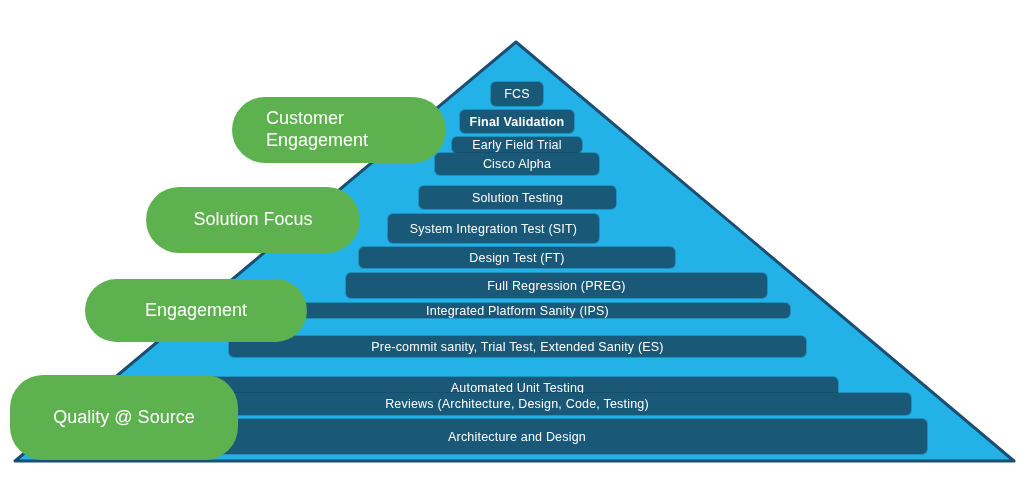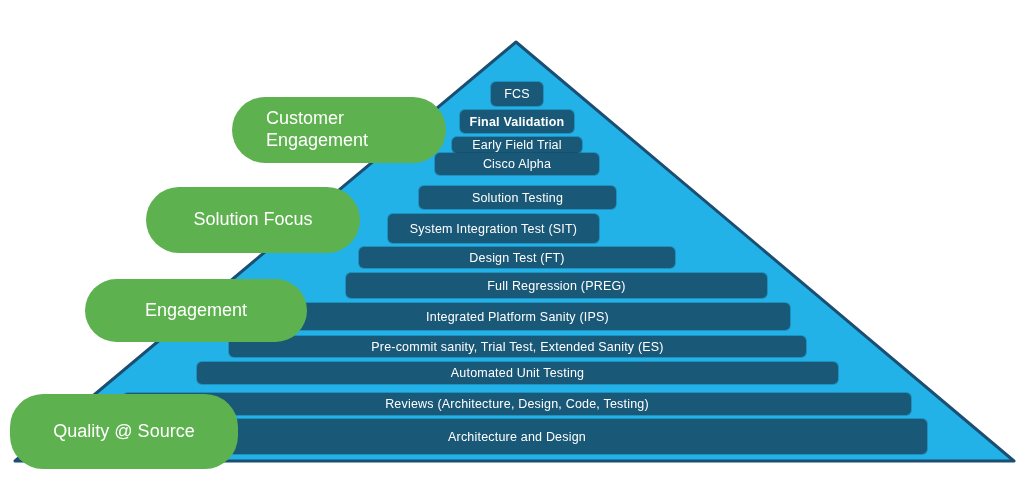--- a/index.html
+++ b/index.html
@@ -64,27 +64,27 @@
       </div>
       <div class="level" style="top: 214px; height: 29px; width: 211px; left: 388px;">
         <span>System Integration Test (SIT)</span>
       </div>
       <div class="level" style="top: 247px; height: 21px; width: 316px; left: 359px;">
         <span>Design Test (FT)</span>
       </div>
       <div class="level" style="top: 273px; height: 25px; width: 421px; left: 307px; margin-left: 39px;">
         <span>Full Regression (PREG)</span>
       </div>
-      <div class="level" style="top: 303px; height: 27px; width: 545px; left: 245px;">
+      <div class="level" style="top: 303px; height: 15px; width: 545px; left: 245px;">
         <span>Integrated Platform Sanity (IPS)</span>
       </div>
       <div class="level" style="top: 336px; height: 21px; width: 577px; left: 229px;">
         <span>Pre-commit sanity, Trial Test, Extended Sanity (ES)</span>
       </div>
-      <div class="level" style="top: 362px; height: 22px; width: 641px; left: 197px;">
+      <div class="level" style="top: 377px; height: 22px; width: 641px; left: 197px;">
         <span>Automated Unit Testing</span>
       </div>
       <div class="level" style="top: 393px; height: 22px; width: 788px; left: 123px;">
         <span>Reviews (Architecture, Design, Code, Testing)</span>
       </div>
       <div class="level" style="top: 419px; height: 35px; width: 820px; left: 107px;">
         <span>Architecture and Design</span>
       </div>
     </div>
 
@@ -93,17 +93,17 @@
   </div>
 
   <div class="stage" style="left:146px; top:187px; width:214px; height:66px;">
     <span>Solution Focus</span>
   </div>
 
   <div class="stage" style="left:85px; top:279px; width:222px; height:63px;">
     <span>Engagement</span>
   </div>
 
-  <div class="stage" style="left:10px; top:394px; width:228px; height:75px;">
+  <div class="stage" style="left:10px; top:375px; width:228px; height:85px;">
     <span>Quality @ Source</span>
   </div>
 
 </div>
 
 </body></html>

